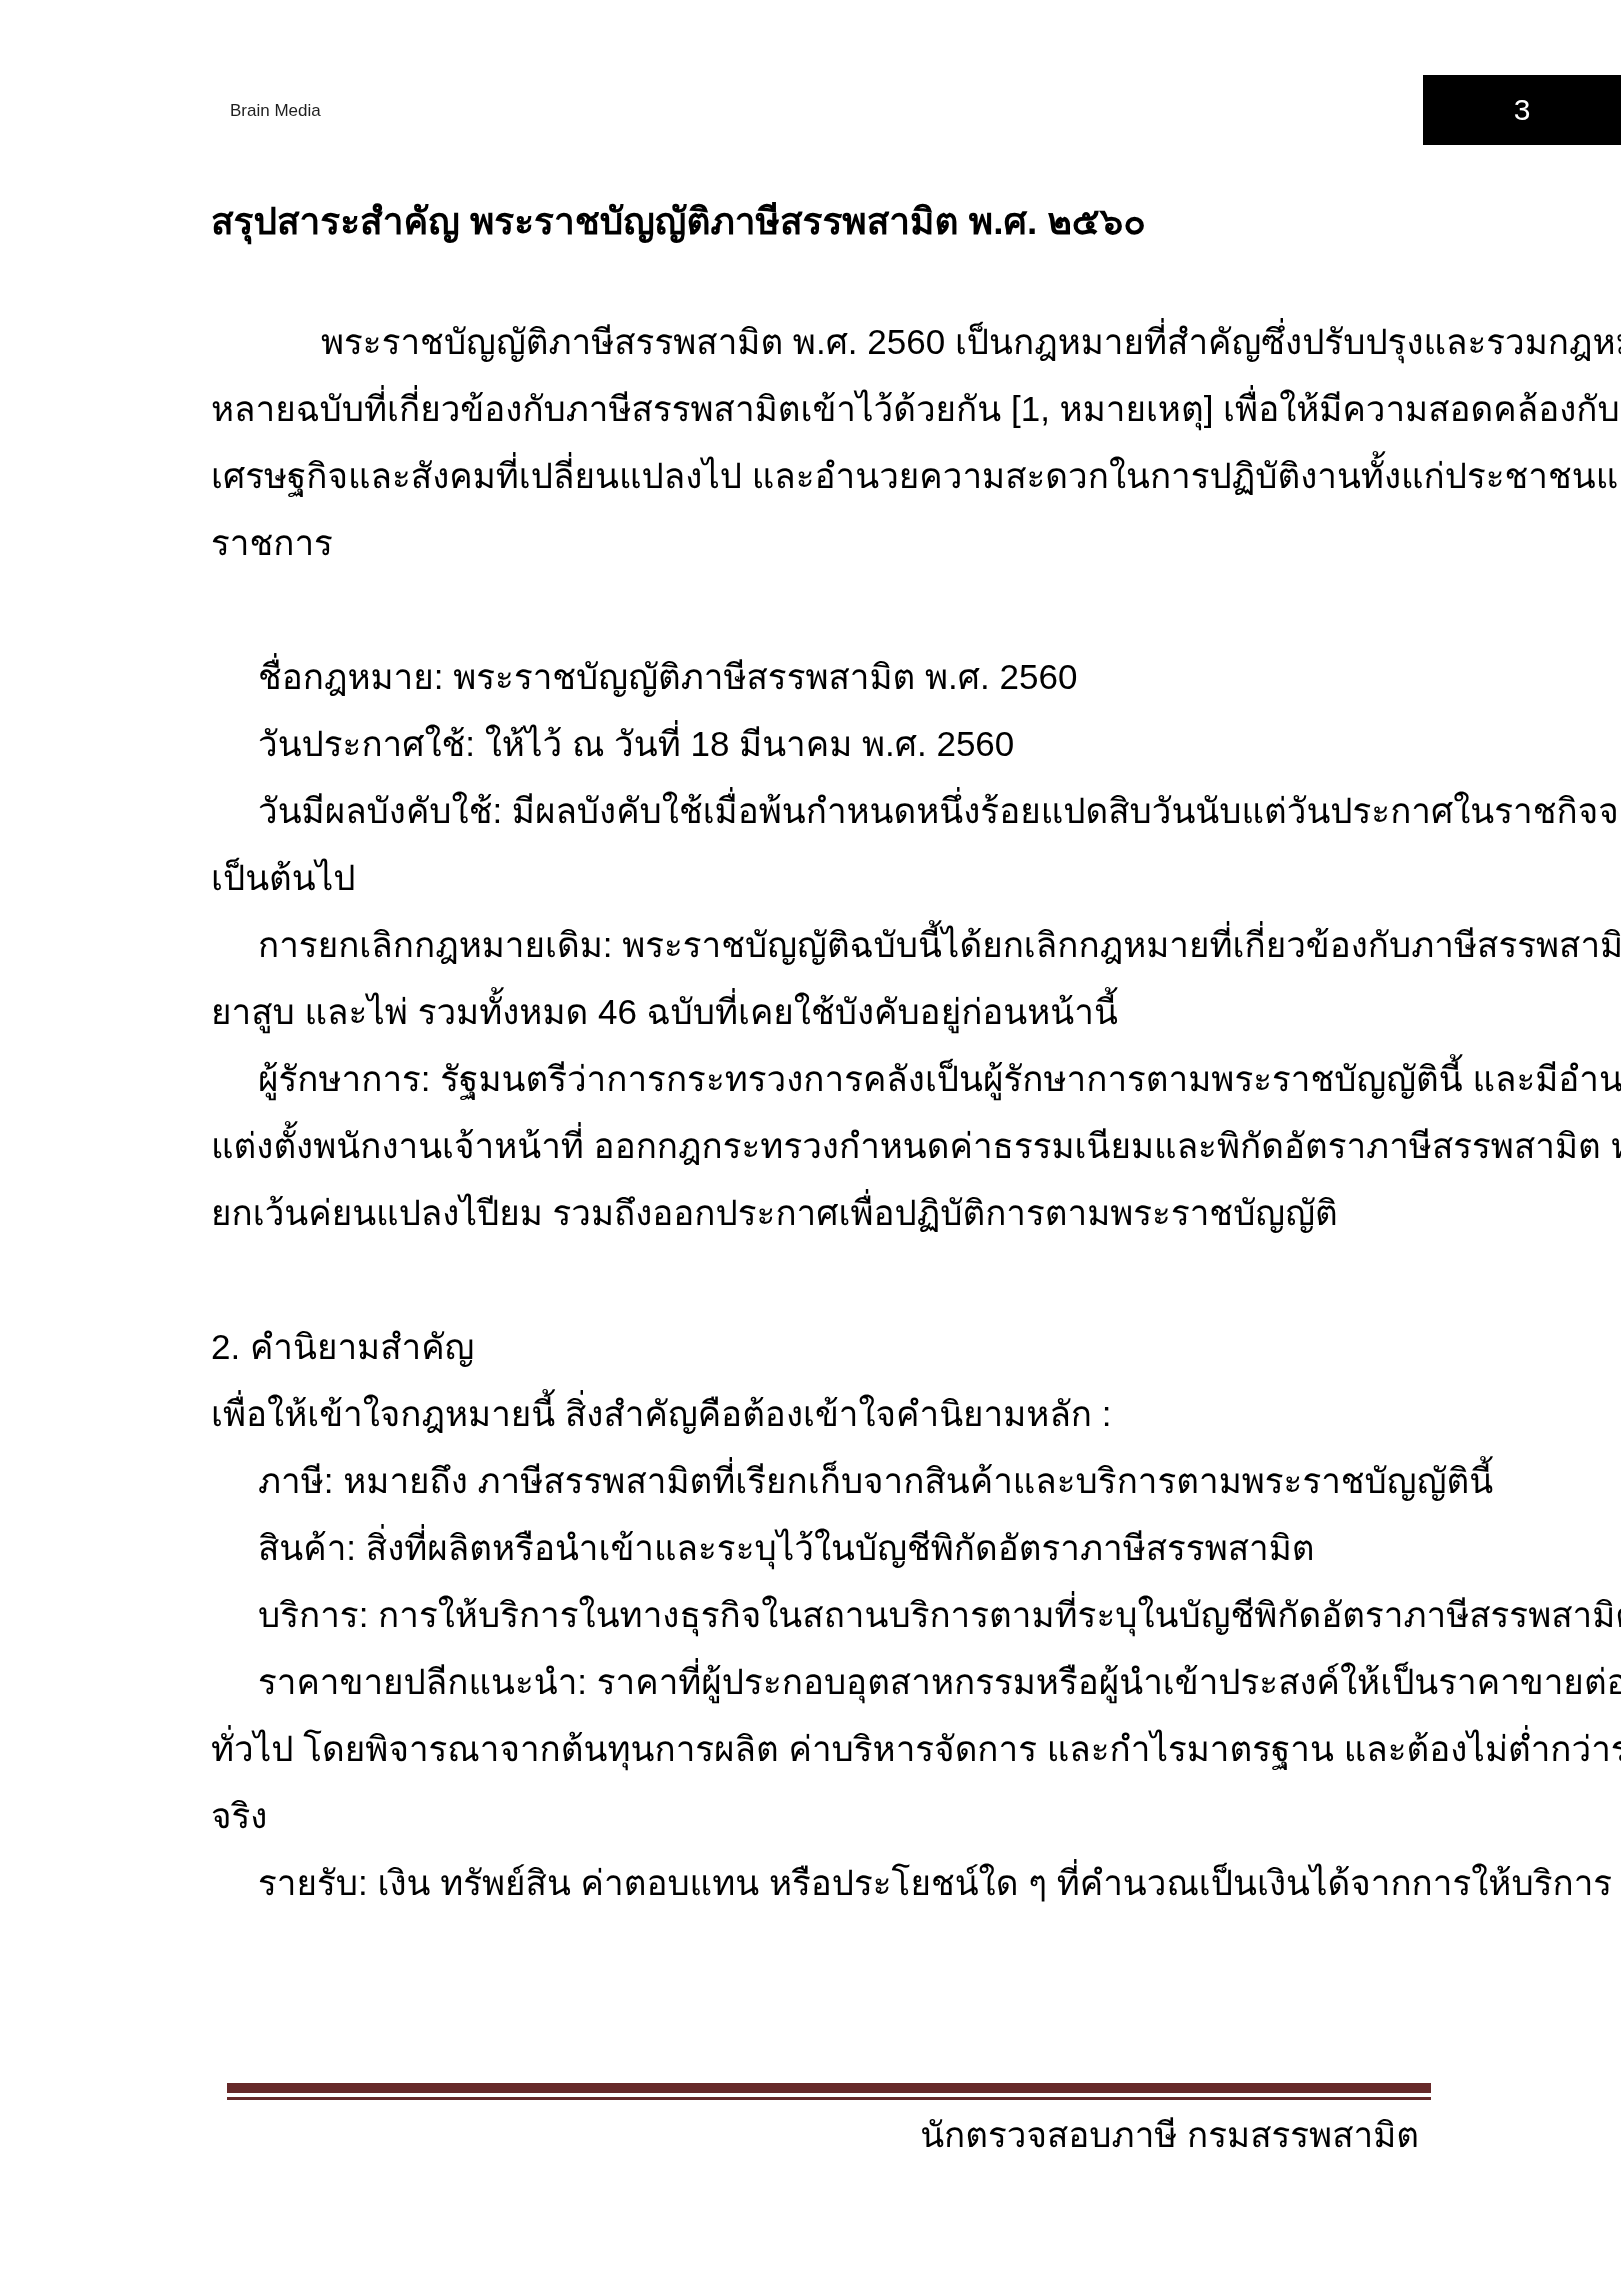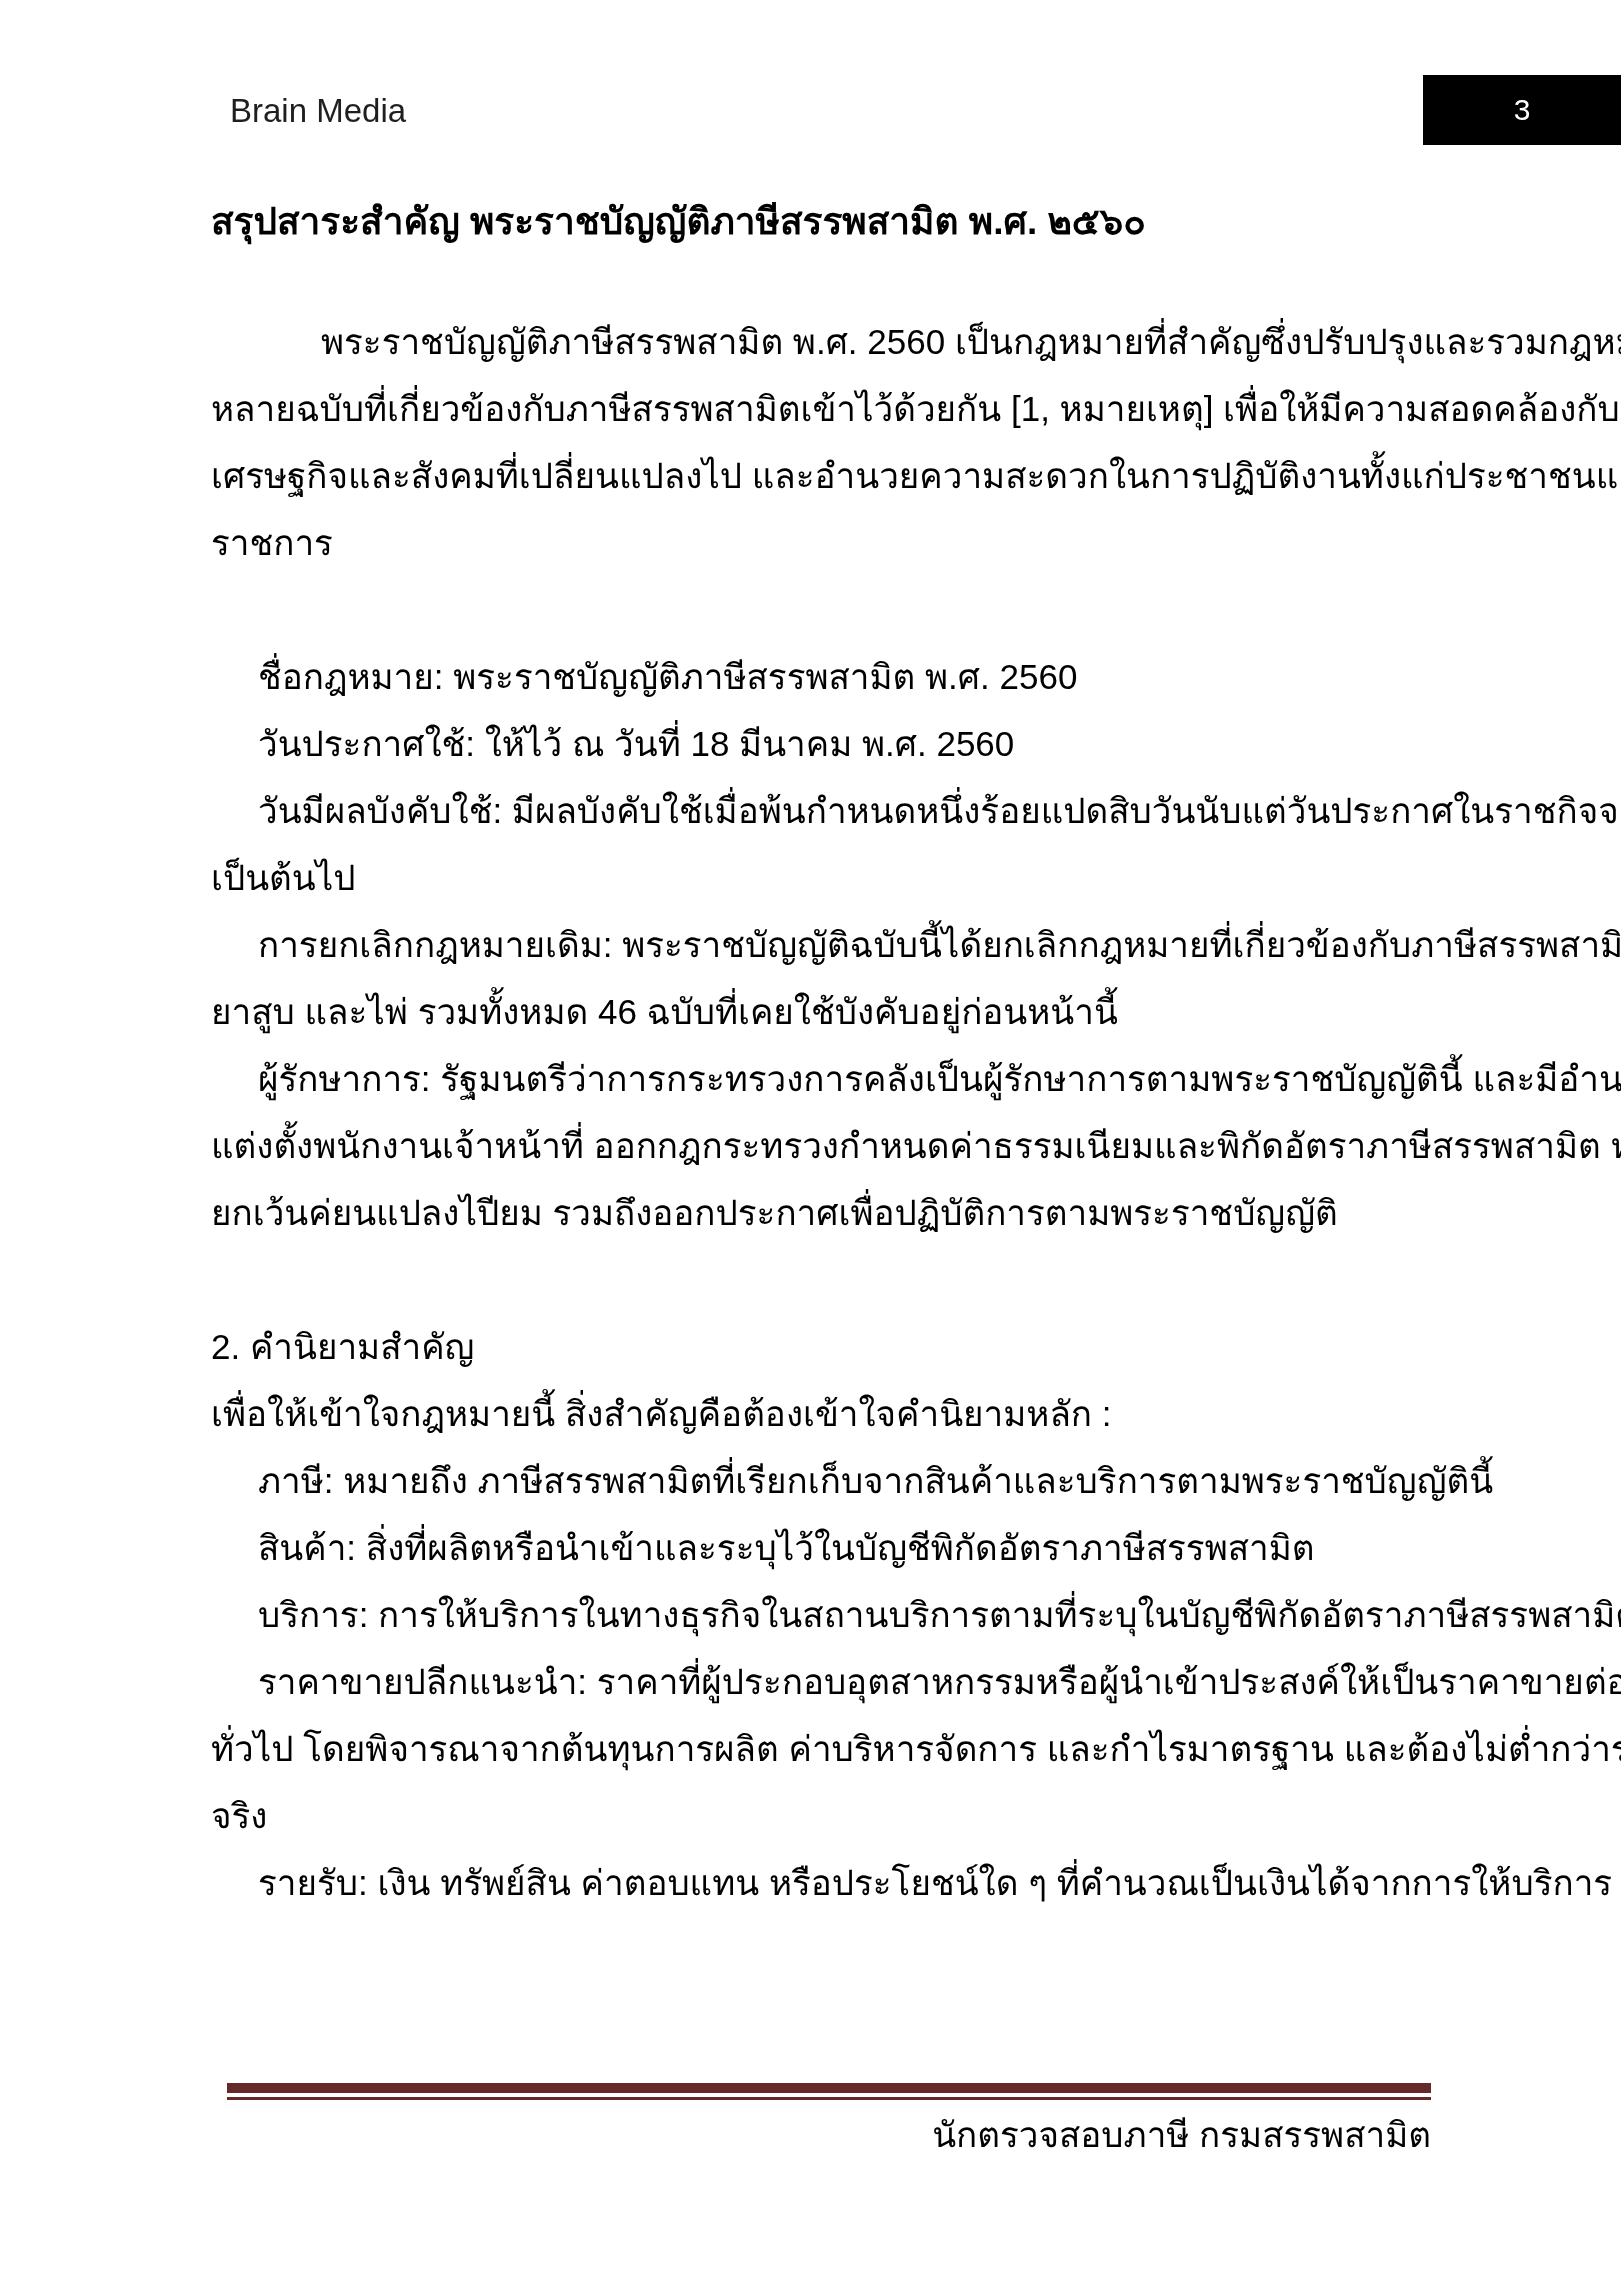--- a/index.html
+++ b/index.html
@@ -13,21 +13,21 @@
     width:1621px;
     height:2293px;
     background:#ffffff;
     overflow:hidden;
     font-family:"Liberation Sans", sans-serif;
     color:#000000;
   }
   .brand{
     position:absolute;
     left:230px; top:94px;
-    font-size:33px;
+    font-size:17px;
     line-height:33px;
     color:#1f1f1f;
     letter-spacing:0px;
   }
   .pagenum-box{
     position:absolute;
     left:1423px; top:75px;
     width:198px; height:70px;
     background:var(--pagenum-bg);
     color:var(--pagenum-fg);
@@ -66,21 +66,21 @@
     background:var(--accent);
   }
   .footer-bar-thin{
     position:absolute;
     left:227px; top:2097px;
     width:1204px; height:2.9px;
     background:var(--accent);
   }
   .footer-credit{
     position:absolute;
-    left:211px; top:2109px;
+    left:199px; top:2109px;
     width:1220px;
     text-align:right;
     font-size:35px;
     line-height:51px;
     white-space:nowrap;
   }
 </style>
 </head>
 <body>
 

